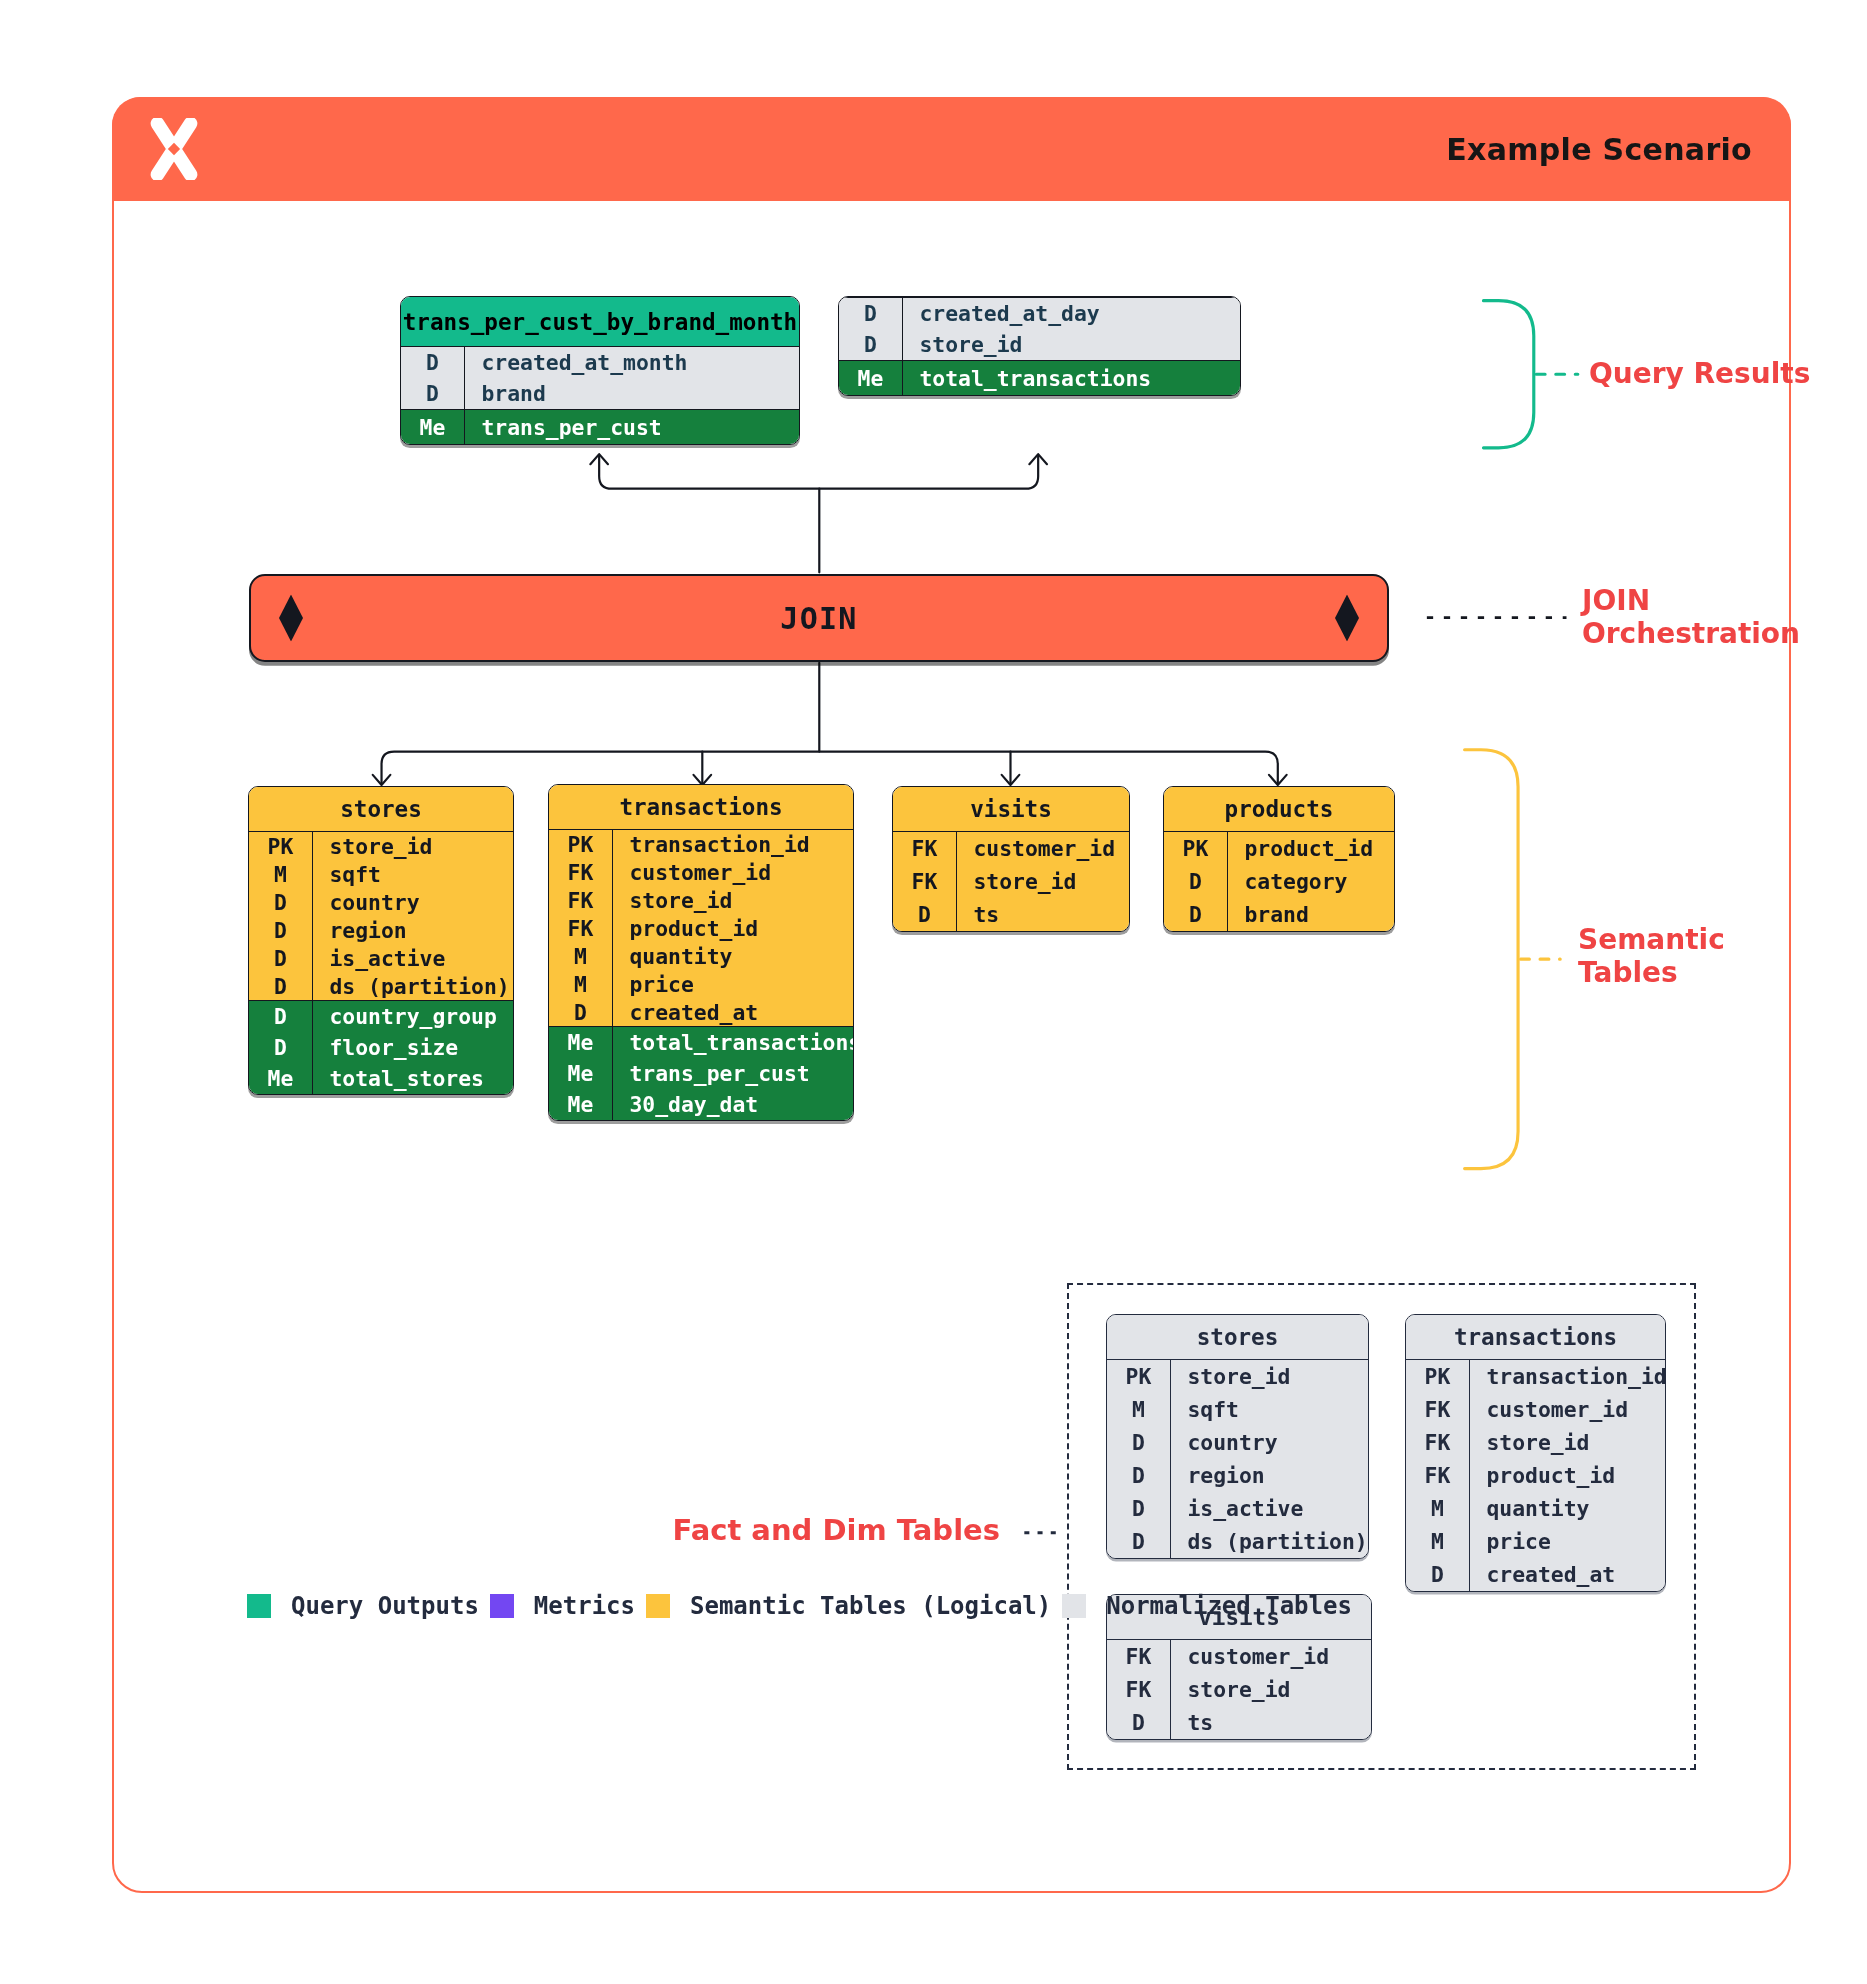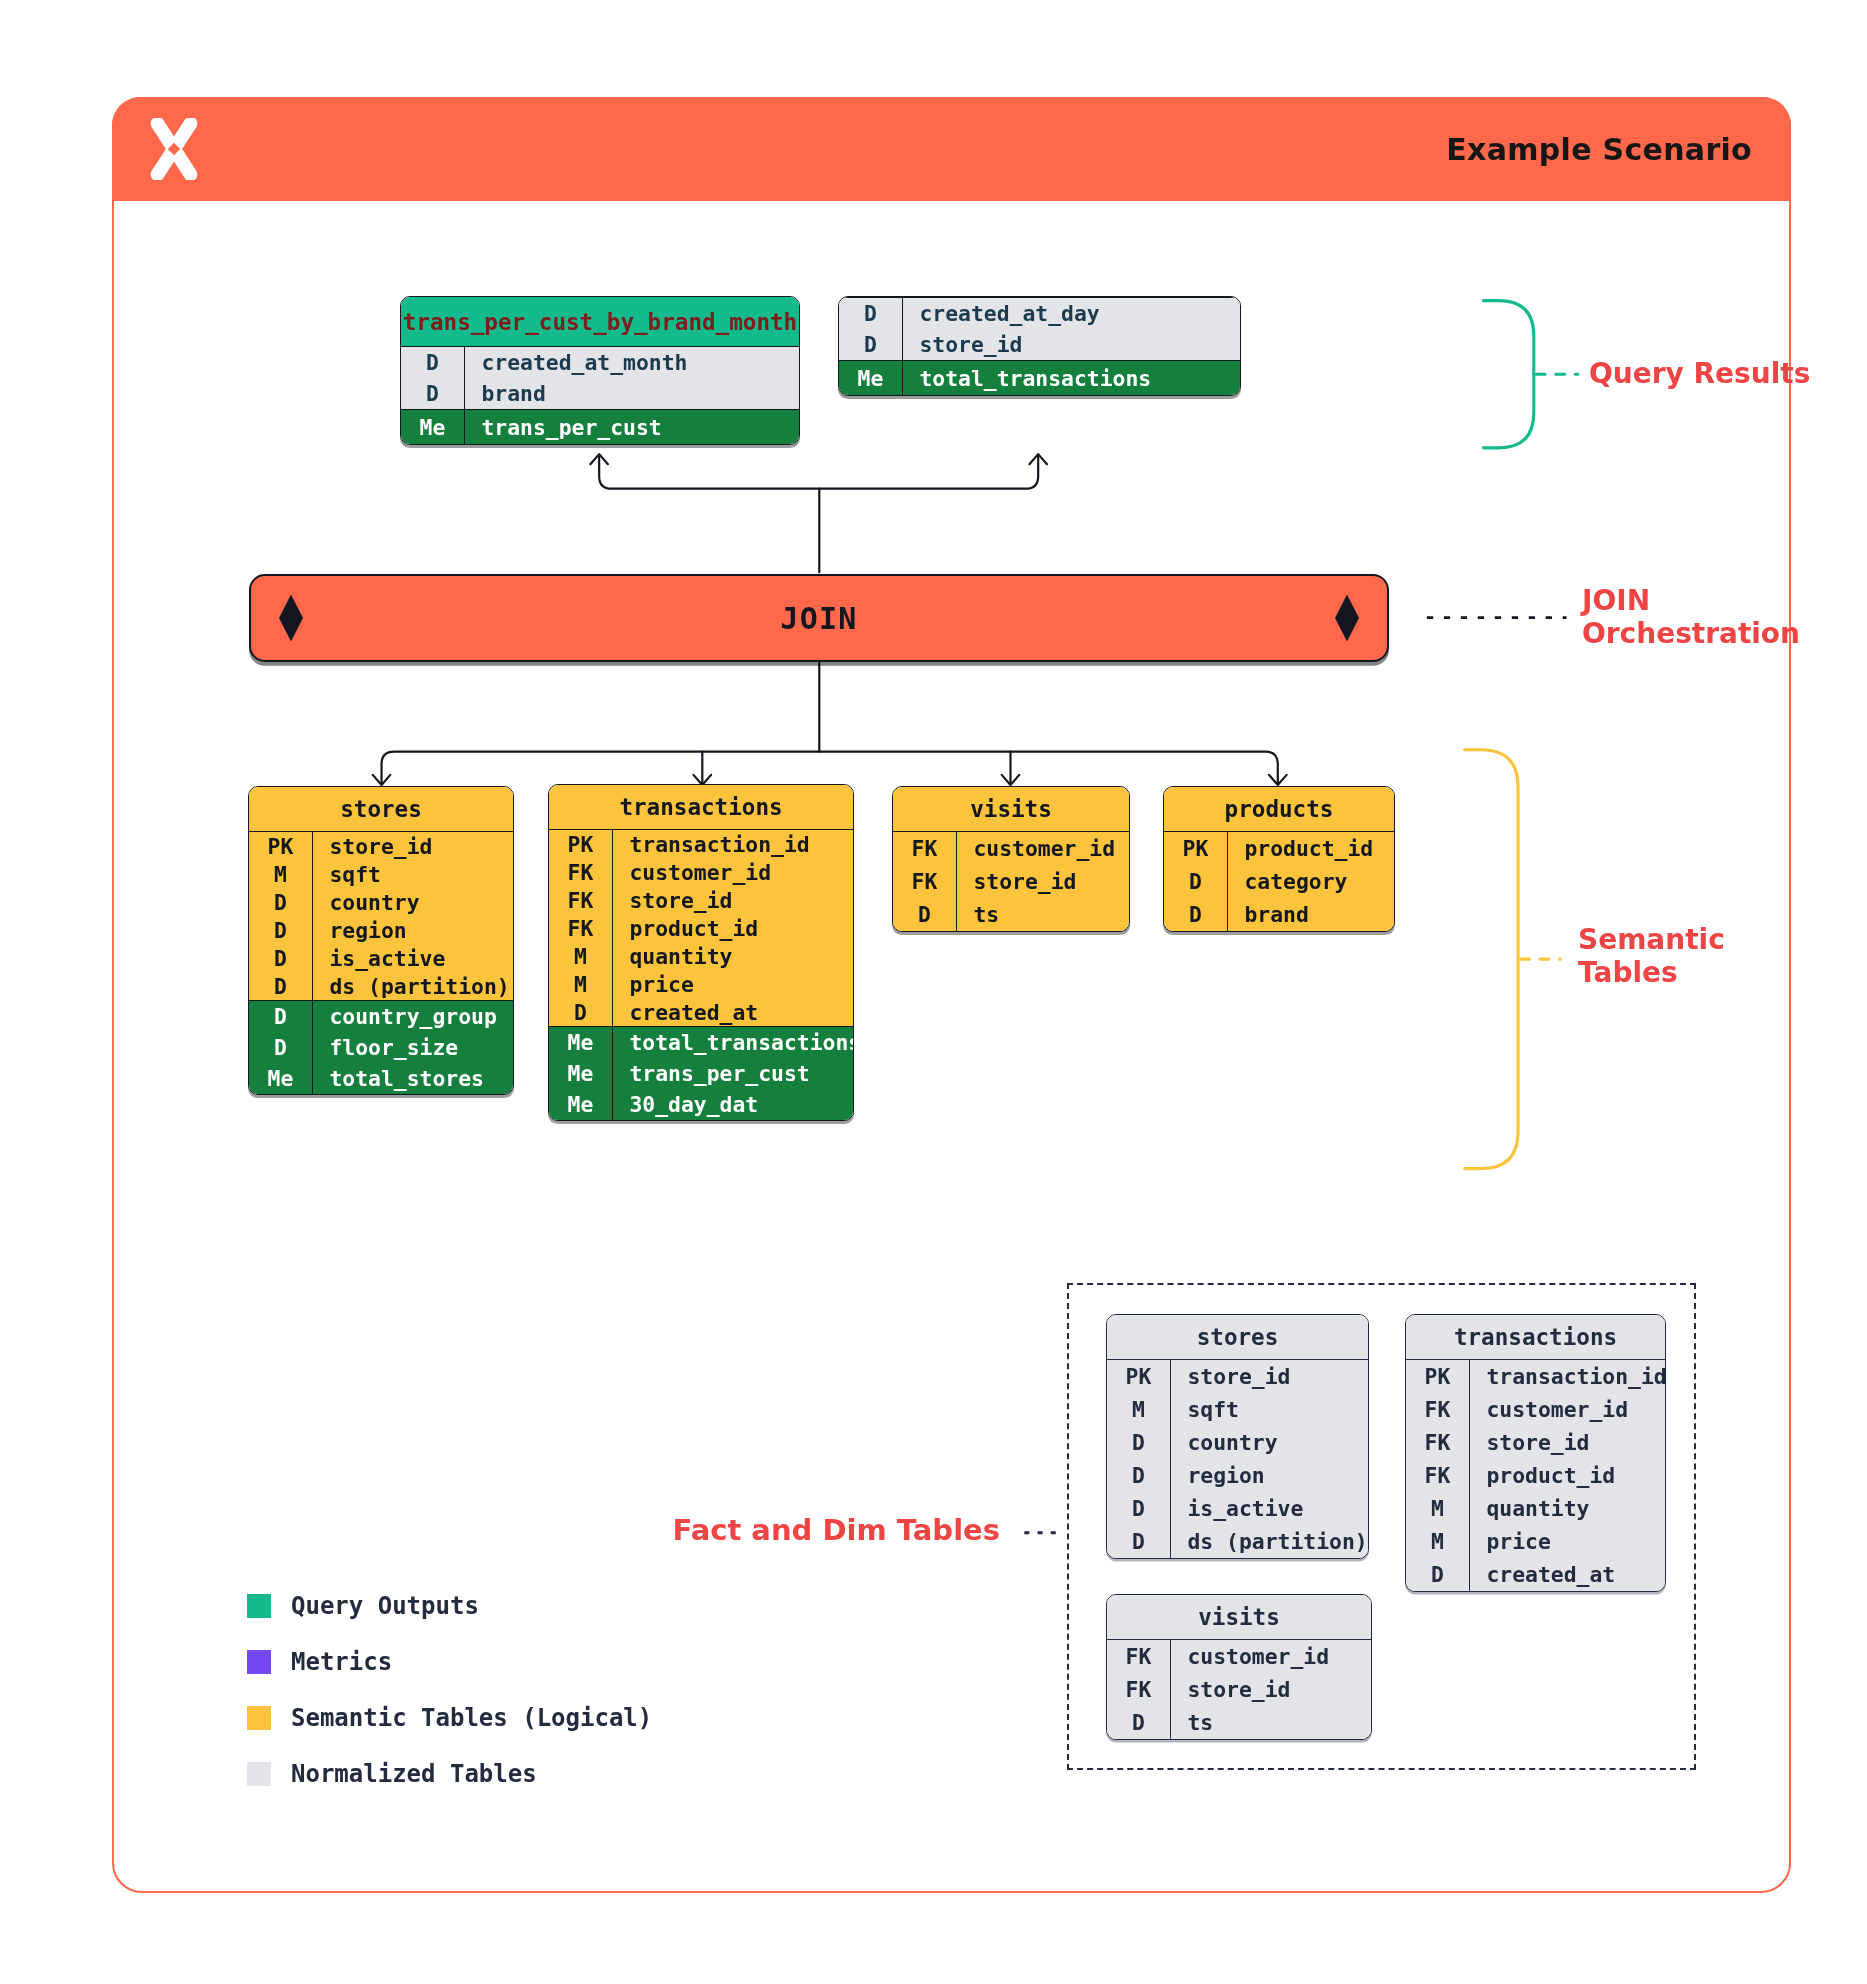--- a/index.html
+++ b/index.html
@@ -22,21 +22,21 @@
   .tbl{position:absolute;z-index:2;border:1.9px solid #14171F;border-radius:10px;overflow:hidden;
        background:#fff;box-shadow:0 3.1px 0 rgba(10,10,10,.4);
        font-family:"DejaVu Sans Mono","Liberation Mono",monospace;font-weight:bold;box-sizing:content-box;}
   .tbl .title{display:flex;align-items:center;justify-content:center;font-size:22.6px;}
   .section{border-top:1.9px solid #14171F;}
   .trow{display:flex;align-items:stretch;height:28px;font-size:21.4px;}
   .trow .key{flex:0 0 63px;display:flex;align-items:center;justify-content:center;
              border-right:1.9px solid #14171F;}
   .trow .field{display:flex;align-items:center;padding-left:16.4px;white-space:nowrap;}
 
-  .head-green{background:#13BA8C;color:#7f1d1d;height:49px;font-size:22px;}
+  .head-green{background:#13BA8C;color:#000000;height:49px;font-size:22px;}
   .head-yellow{background:#FCC43D;color:#14171F;height:44px;}
   .head-gray{background:#E2E4E8;color:#232B3E;height:44px;}
   .sec-gray{background:#E2E4E8;color:#1C3A4E;}
   .sec-purple{background:#15803d;color:#ffffff;}
   .sec-yellow{background:#FCC43D;color:#14171F;}
 
   .qr .sec-gray .trow{height:31px;}
   .qr .sec-purple .trow{height:34px;}
   .sem .sec-yellow .trow{height:28px;}
   .sem .sec-purple .trow{height:31px;}
@@ -62,21 +62,21 @@
   #anno-query{left:1571px;top:357px;}
   #anno-join{left:1564px;top:584px;width:201px;}
   #anno-sem{left:1560px;top:923px;width:176px;}
   #anno-factdim{left:624px;top:1513px;width:358px;text-align:right;font-size:29px;}
 
   
   .dashed-box{position:absolute;left:1049px;top:1283px;width:629px;height:487px;z-index:1;
         border:2.5px dashed #232B3E;box-sizing:border-box;}
 
   
-  .legend{position:absolute;left:229px;top:1592px;z-index:2;display:flex;flex-direction:column;gap:28px;}
+  .legend{position:absolute;left:229px;top:1592px;z-index:2;display:flex;gap:11px;}
   .legend-row{display:flex;align-items:center;gap:20px;}
   .swatch{width:24px;height:24px;flex:0 0 24px;}
   .legend-label{font-family:"DejaVu Sans Mono","Liberation Mono",monospace;font-weight:bold;
         font-size:24px;color:#232B3E;white-space:nowrap;}
 </style>
 </head>
 <body>
 
 <div id="page">
 

